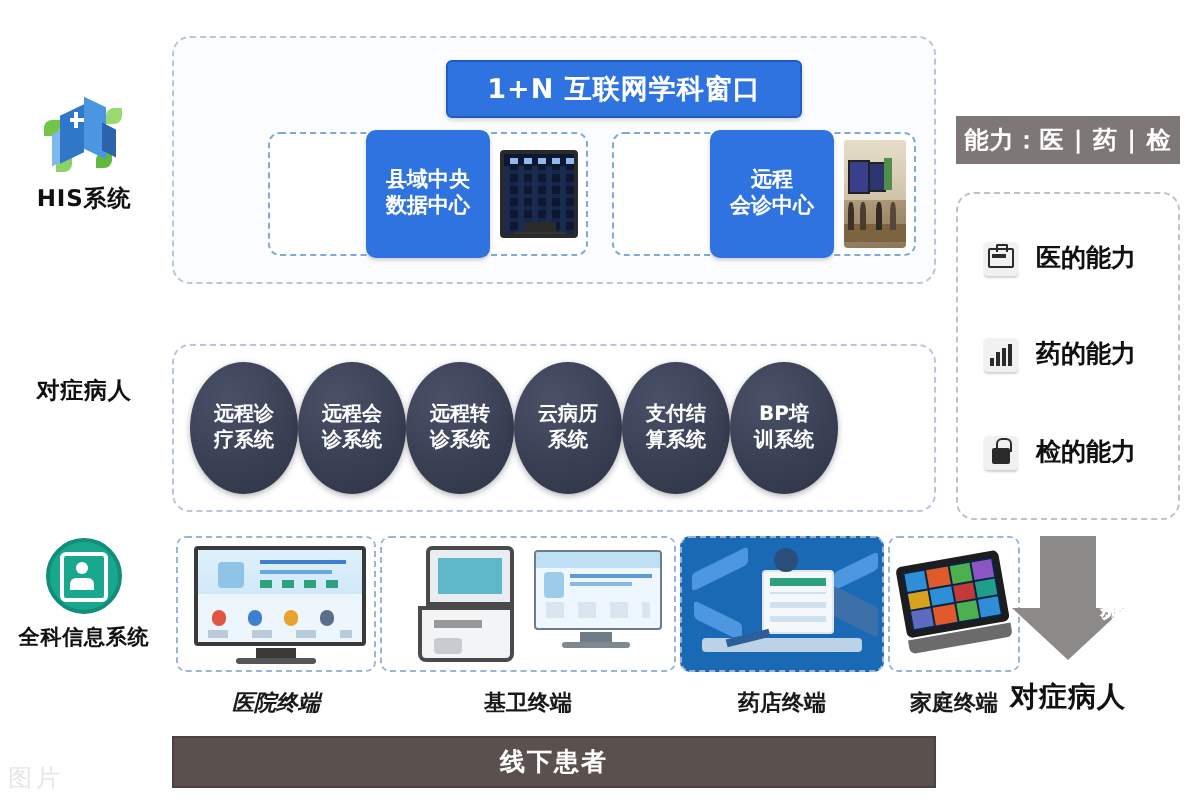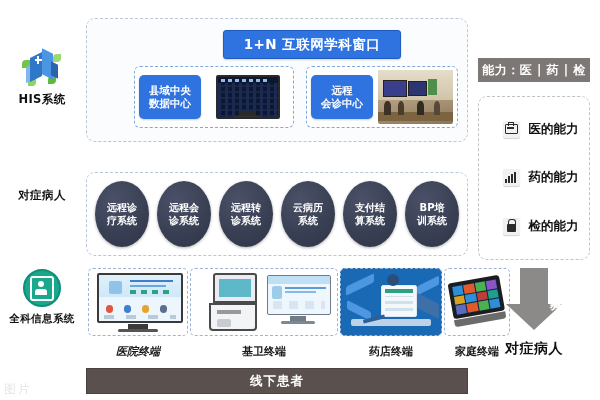--- a/index.html
+++ b/index.html
@@ -72,24 +72,25 @@
     letter-spacing:.5px;box-shadow:0 1px 2px rgba(0,0,0,.18);
   }
   .subbox{
     position:absolute;top:47px;height:62px;
     border:1.2px dashed #7fa8dd;border-radius:6px;background:#ffffff;
     display:flex;align-items:center;padding:4px;box-sizing:border-box;
   }
   #subA{left:47px;width:160px;}
   #subB{left:219px;width:152px;}
   .bluebtn{
-    width:62px;height:44px;flex:0 0 62px;background:#2f73e0;border-radius:5px;
+    width:62px;height:64px;flex:0 0 62px;background:#2f73e0;border-radius:5px;
     color:#fff;font-size:10.5px;font-weight:bold;line-height:1.25;
     display:flex;align-items:center;justify-content:center;text-align:center;
     box-shadow:0 1px 2px rgba(0,0,0,.2);
+    margin-left:44px;
   }
   .thumb{flex:1;height:54px;margin-left:5px;border-radius:2px;overflow:hidden;position:relative;}
 
   
   .mon{background:#ffffff;display:flex;align-items:center;justify-content:center;}
   .mon-screen{
     width:60px;height:40px;background:#0d1730;border:2px solid #2a2a2a;border-radius:2px;
     position:relative;overflow:hidden;
   }
   .mon-screen:before{
@@ -113,21 +114,21 @@
   .room .r-scr{position:absolute;left:6%;top:18%;width:30%;height:28%;background:#3a3f8c;border:1px solid #222;}
   .room .r-scr2{position:absolute;left:40%;top:20%;width:22%;height:24%;background:#2d3570;border:1px solid #222;}
   .room .r-grn{position:absolute;left:66%;top:16%;width:13%;height:30%;background:#4f8f4a;}
   .room .r-tbl{position:absolute;left:0;bottom:6%;right:0;height:16%;background:#7d6441;}
   .room .p1,.room .p2,.room .p3,.room .p4{position:absolute;bottom:16%;width:9%;height:26%;background:#3b3126;border-radius:40% 40% 0 0;}
   .room .p1{left:8%;}.room .p2{left:26%;background:#4a3d2c;}
   .room .p3{left:52%;background:#2f2a22;}.room .p4{left:74%;background:#55483a;}
 
   
   #panelMid{left:86px;top:172px;width:380px;height:82px;}
-  .circ-row{position:absolute;left:0;top:0;width:380px;height:82px;display:flex;align-items:center;justify-content:space-between;padding:0 8px;box-sizing:border-box;}
+  .circ-row{position:absolute;left:0;top:0;width:380px;height:82px;display:flex;align-items:center;justify-content:flex-start;padding:0 8px;box-sizing:border-box;}
   .node{
     width:54px;height:66px;border-radius:50%;
     background:radial-gradient(circle at 35% 28%,#4a5167 0%,#3a4054 55%,#2f3446 100%);
     color:#ffffff;font-size:10px;font-weight:bold;line-height:1.3;
     display:flex;align-items:center;justify-content:center;text-align:center;
     box-shadow:0 1px 3px rgba(0,0,0,.3);
   }
 
   
   .tpanel{
@@ -213,21 +214,21 @@
   
   #capHeader{
     position:absolute;left:478px;top:58px;width:112px;height:24px;
     background:#7d7775;color:#ffffff;font-size:12px;font-weight:bold;
     display:flex;align-items:center;justify-content:center;letter-spacing:.5px;
   }
   #capPanel{
     position:absolute;left:478px;top:96px;width:112px;height:164px;
     border:1.2px dashed #c2c2c2;border-radius:9px;background:#ffffff;
     padding:8px 0;box-sizing:border-box;
-    display:flex;flex-direction:column;justify-content:space-around;align-items:center;
+    display:flex;flex-direction:column;justify-content:space-around;
   }
   .cap-row{display:flex;align-items:center;padding-left:13px;gap:9px;}
   .cap-ic{
     width:17px;height:17px;flex:0 0 17px;background:#f1f1f1;border-radius:2px;
     box-shadow:0 1px 1px rgba(0,0,0,.18);position:relative;
     display:flex;align-items:center;justify-content:center;
   }
   
   .ic-case{width:11px;height:8px;border:1.6px solid #2b2b2b;border-radius:1px;position:relative;}
   .ic-case:before{content:"";position:absolute;left:2.6px;top:-3.2px;width:4px;height:3px;border:1.5px solid #2b2b2b;border-bottom:0;border-radius:1px 1px 0 0;}

